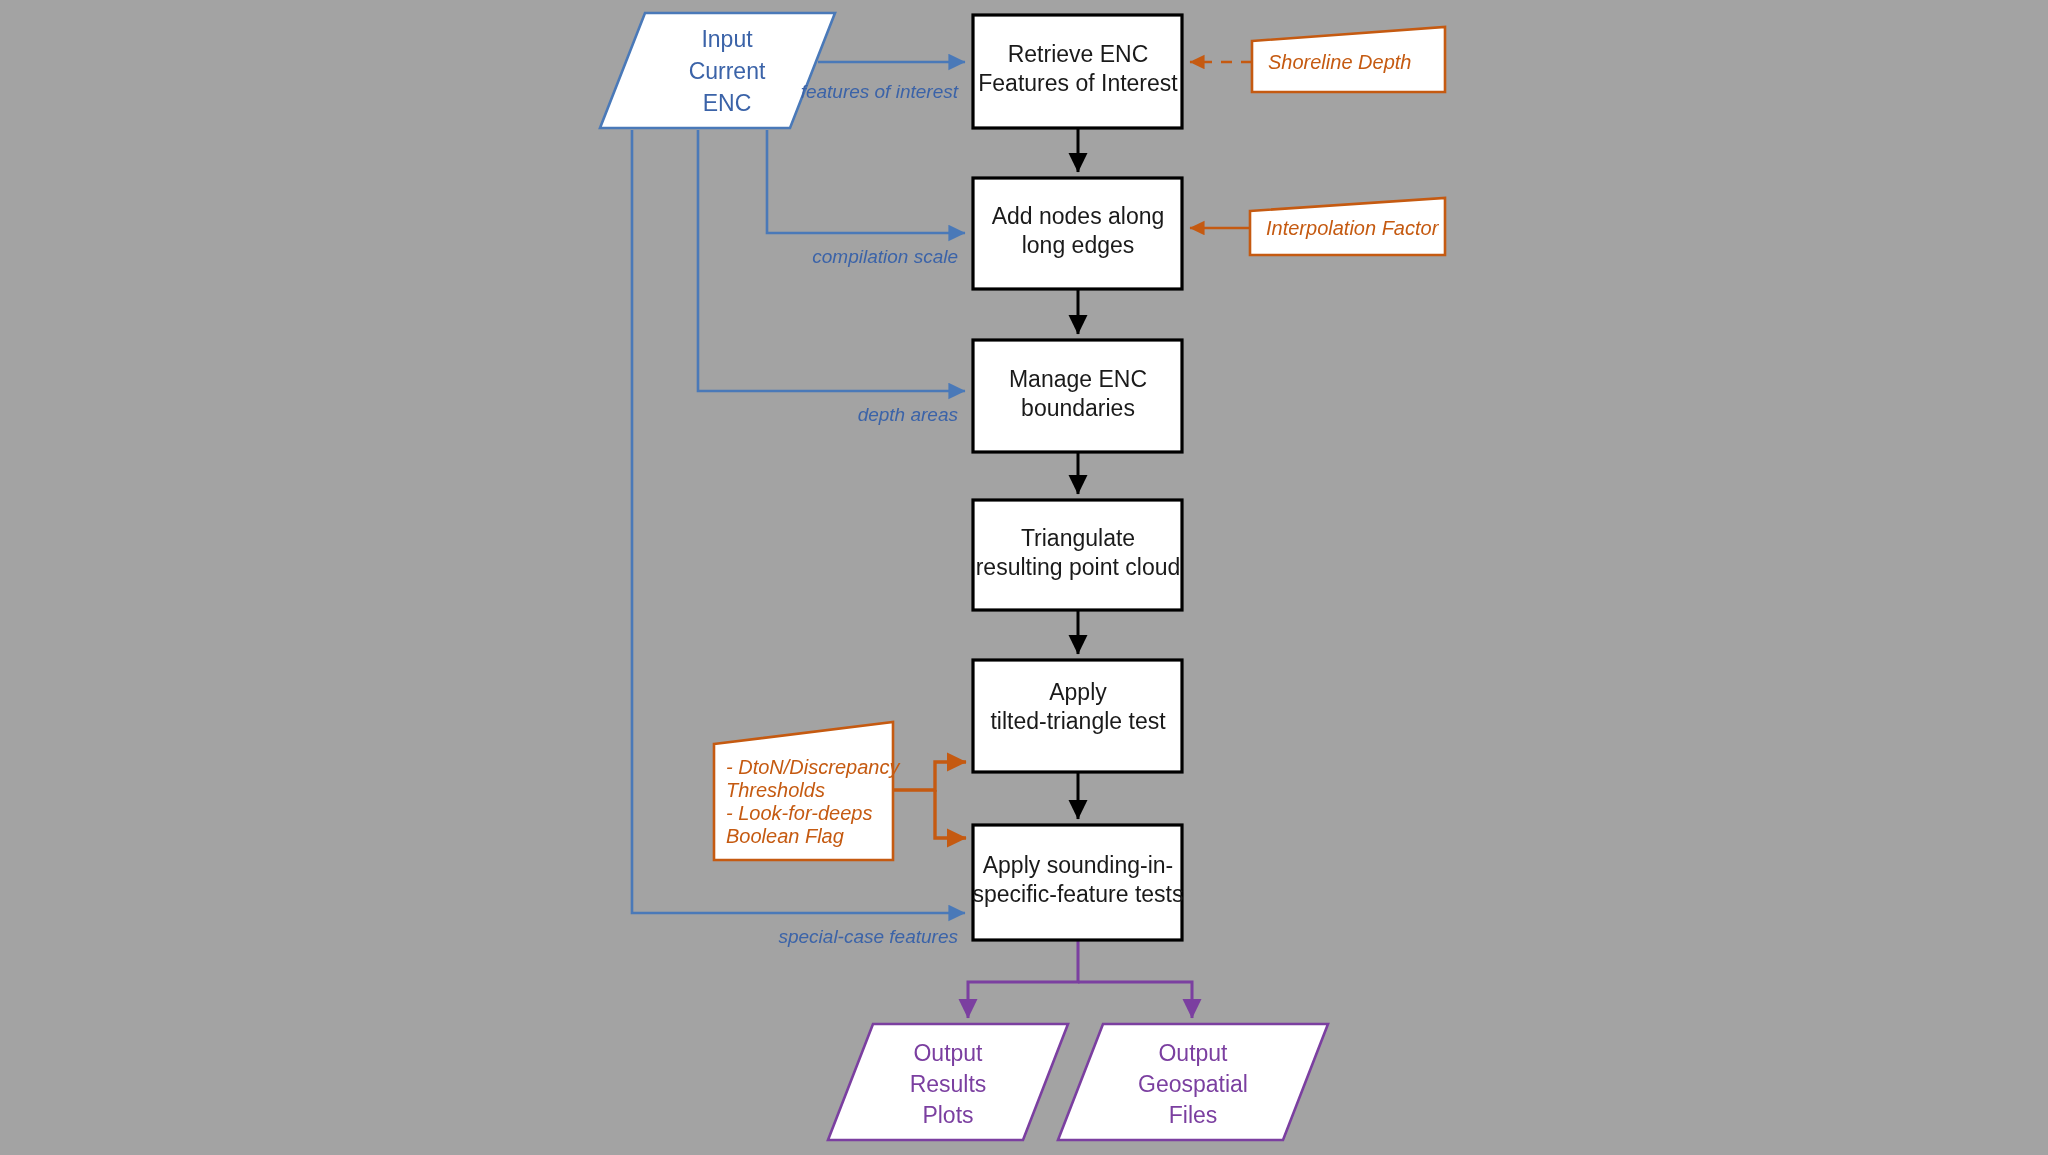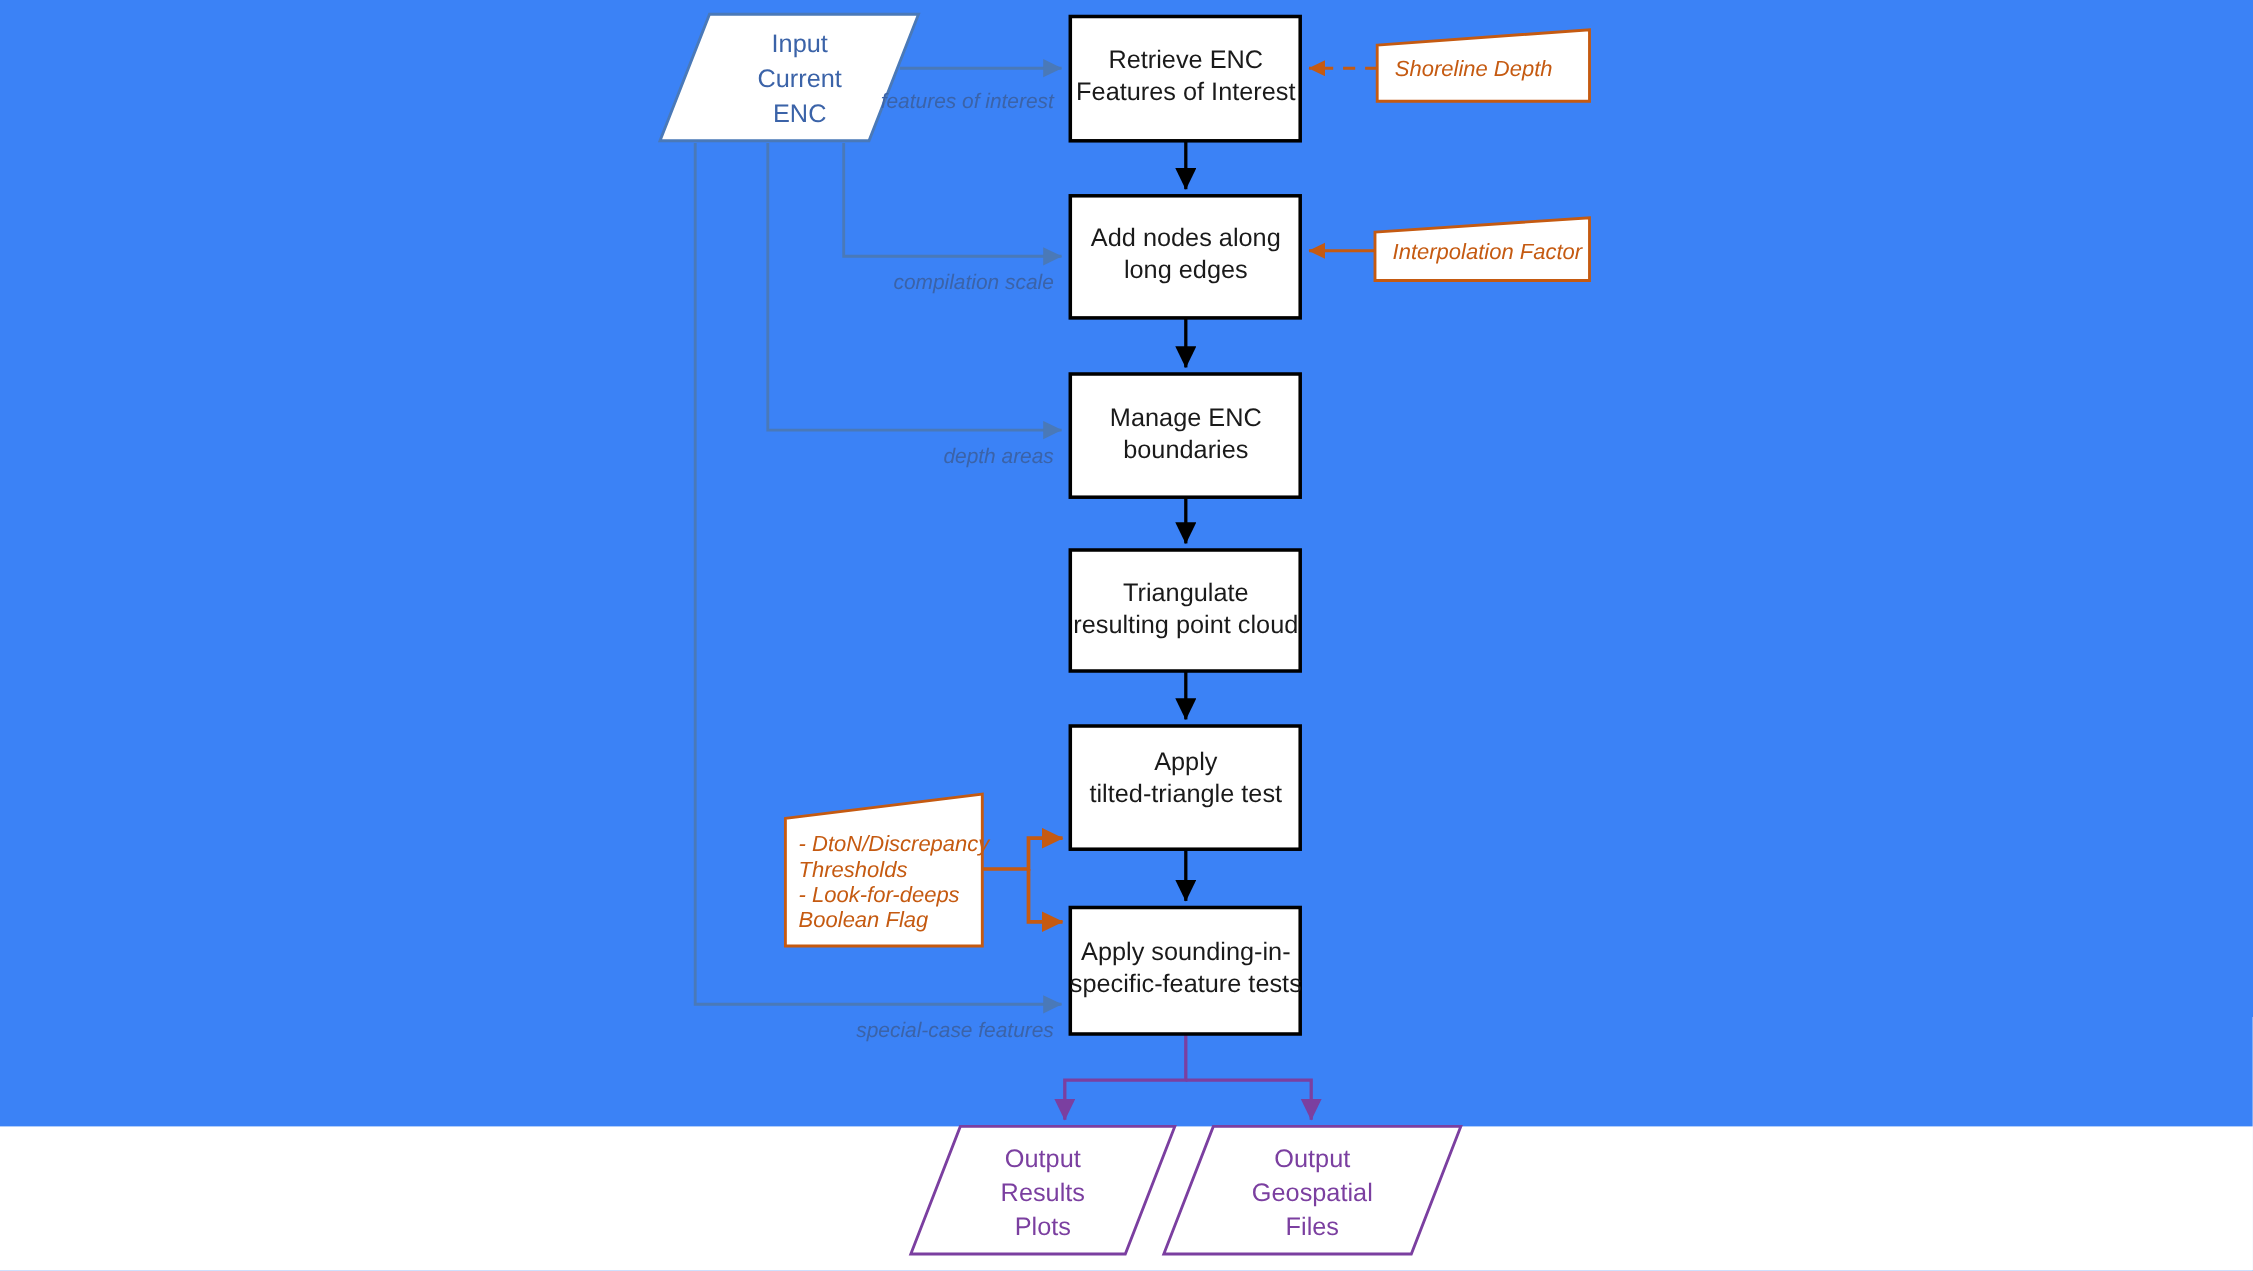--- a/index.html
+++ b/index.html
@@ -9,22 +9,22 @@
   }
   body {
     width: 2048px;
     height: 1155px;
     font-family: "Liberation Sans", sans-serif;
     overflow: hidden;
   }
   #diagram-root {
     position: relative;
     width: 2048px;
-    height: 1024px;
-    background: #3b82f6;
+    height: 1155px;
+    background: #a3a3a3;
   }
   svg.flow {
     position: absolute;
     top: 0;
     left: 0;
     width: 2048px;
     height: 1155px;
   }
   .proc-box {
     fill: #ffffff;

